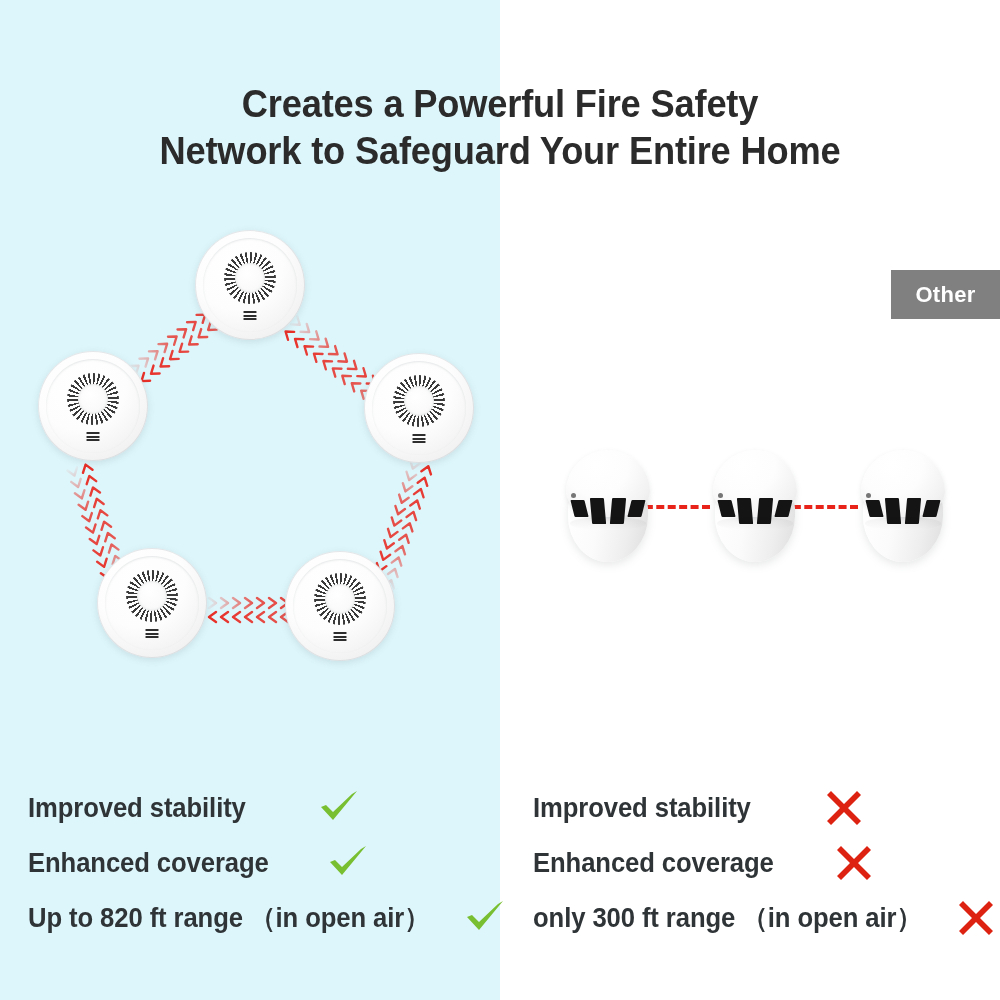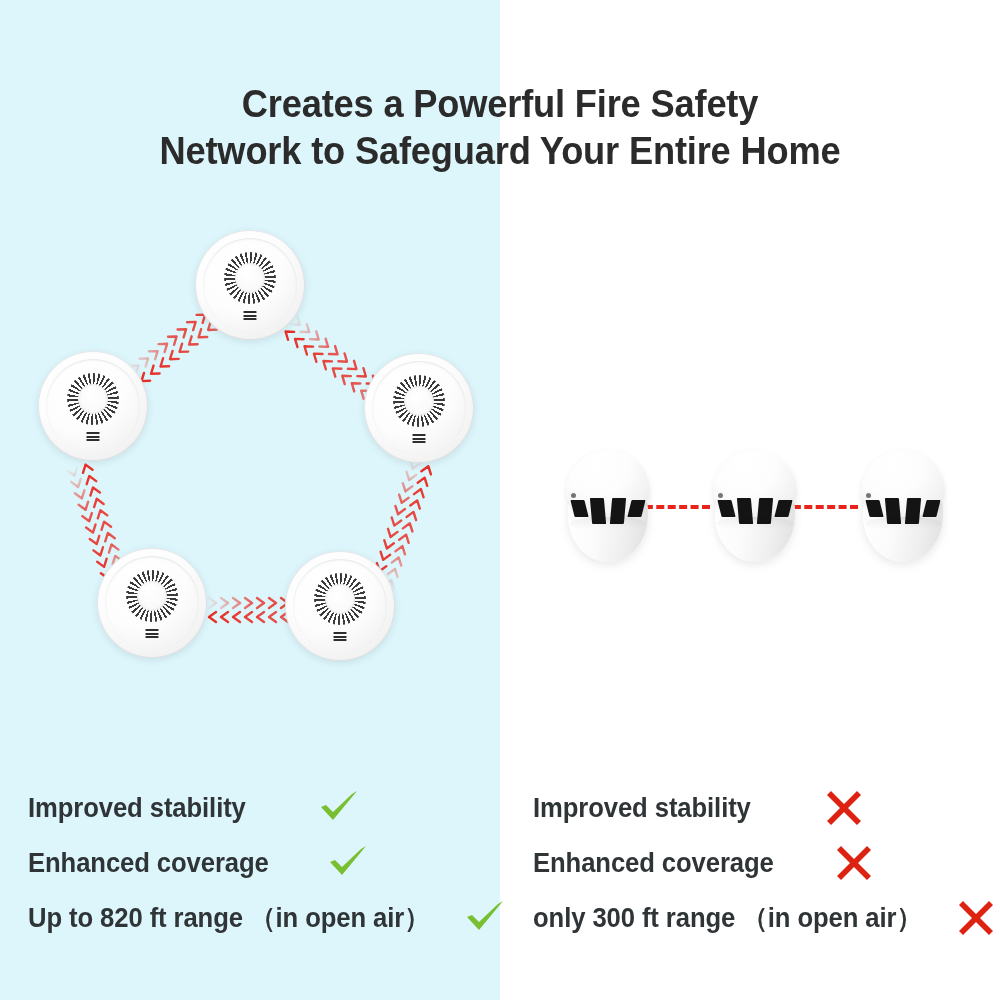--- a/index.html
+++ b/index.html
@@ -252,20 +252,21 @@
 <div id="page">
 
   <div class="panel-left"></div>
   <div class="panel-right"></div>
 
   <div class="headline">
     <span class="headline-line">Creates a Powerful Fire Safety</span>
     <span class="headline-line">Network to Safeguard Your Entire Home</span>
   </div>
 
+  <div class="other-badge">Other</div>
 
   <div class="mesh">
 
     <svg width="500" height="1000" viewBox="0 0 500 1000">
       <defs>
 
         <linearGradient id="fadeA" x1="0" y1="0" x2="1" y2="0">
           <stop offset="0%" stop-color="#e8231a" stop-opacity="0.05"></stop>
           <stop offset="35%" stop-color="#e8231a" stop-opacity="0.75"></stop>
           <stop offset="100%" stop-color="#e8231a" stop-opacity="0.95"></stop>

